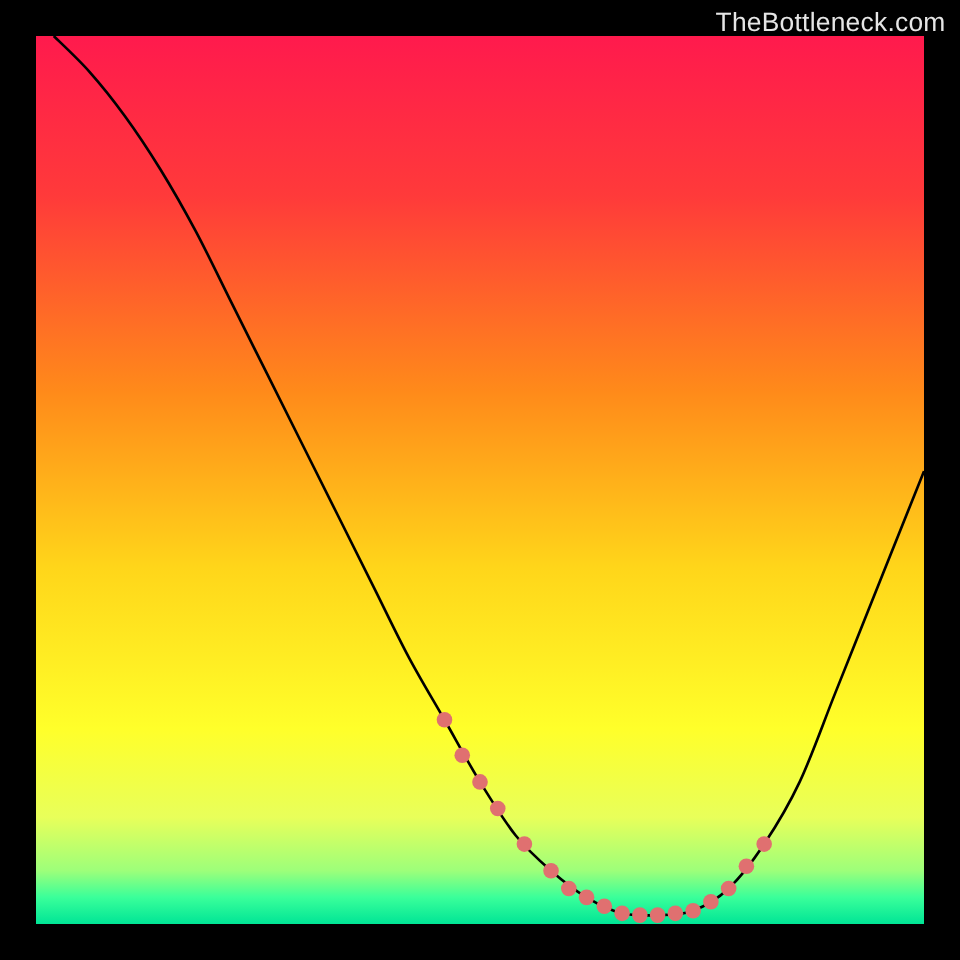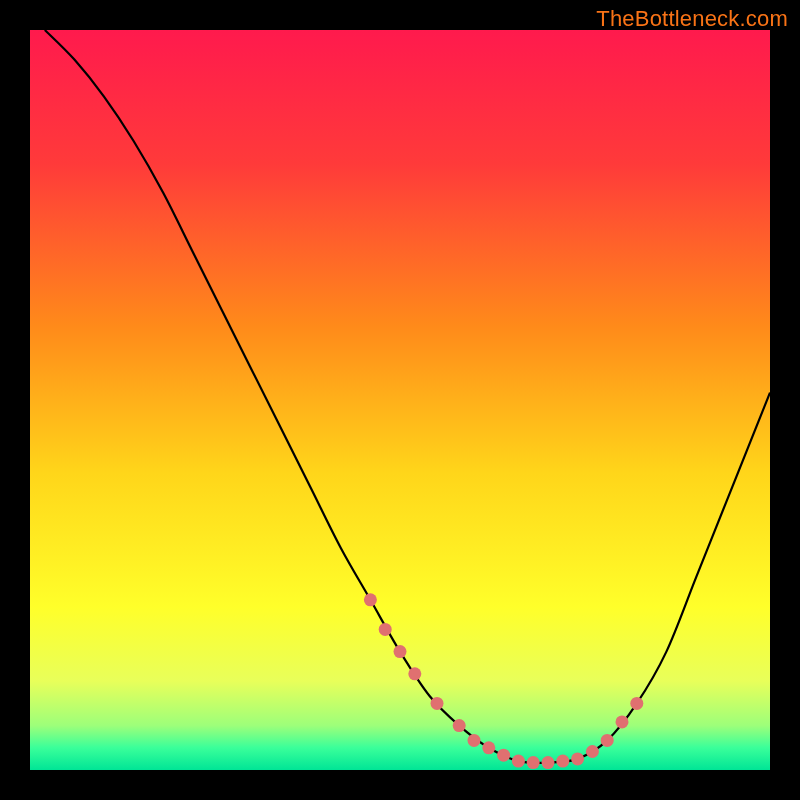--- a/index.html
+++ b/index.html
@@ -23,21 +23,21 @@
     position: absolute;
     left: 30px;
     top: 30px;
     width: 740px;
     height: 740px;
   }
   .watermark {
     position: absolute;
     top: 6px;
     right: 12px;
-    color: #f97316;
+    color: #e5e5e5;
     font-size: 22px;
     font-weight: 500;
     letter-spacing: 0.2px;
   }
 </style>
 </head>
 <body>
 
 <div class="frame"></div>
 

